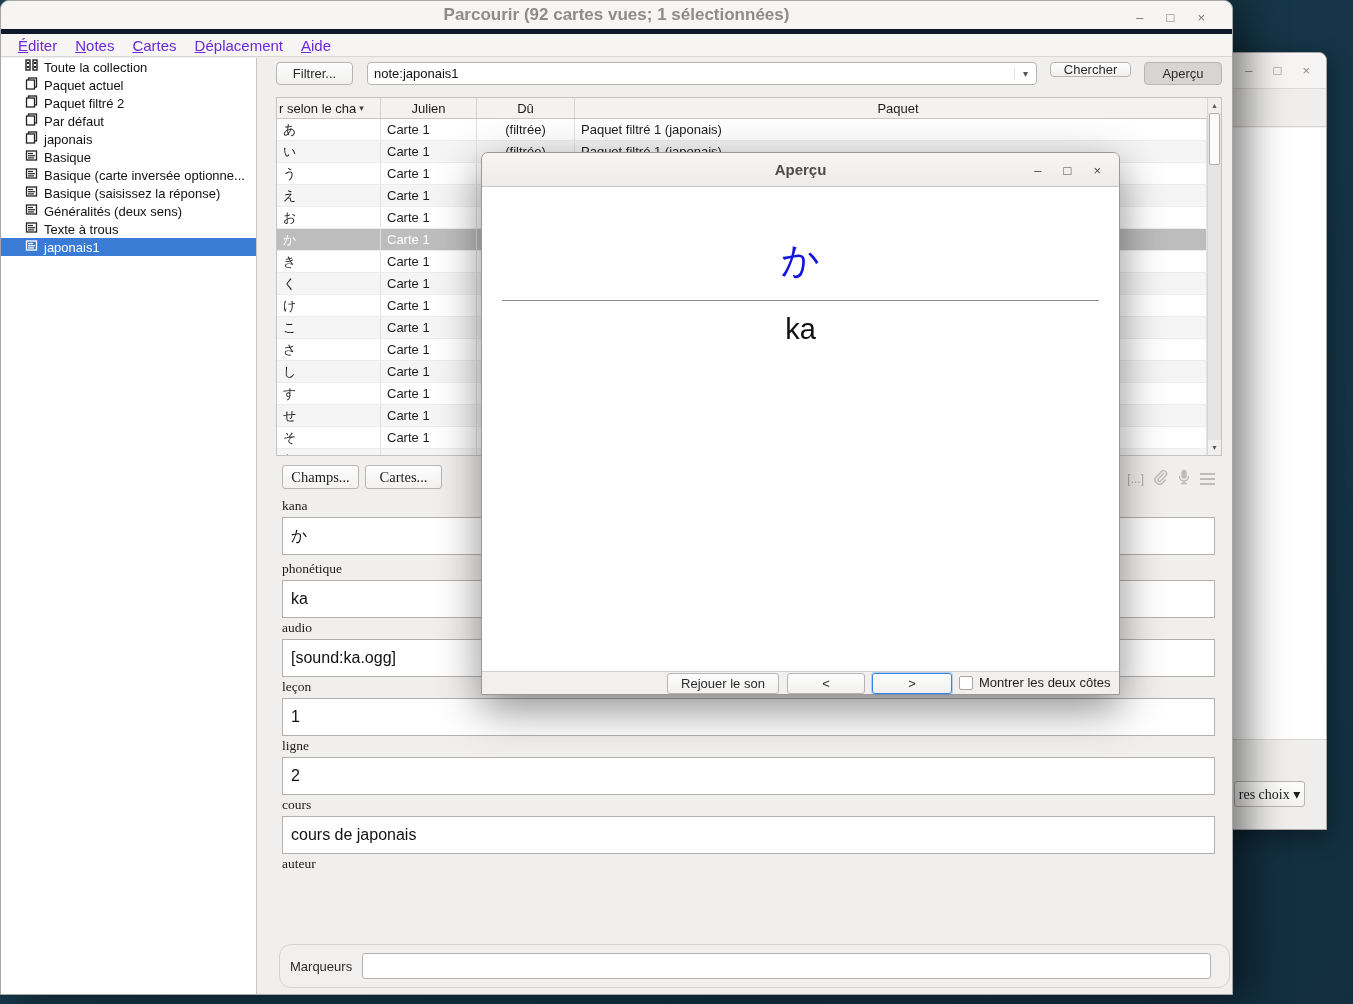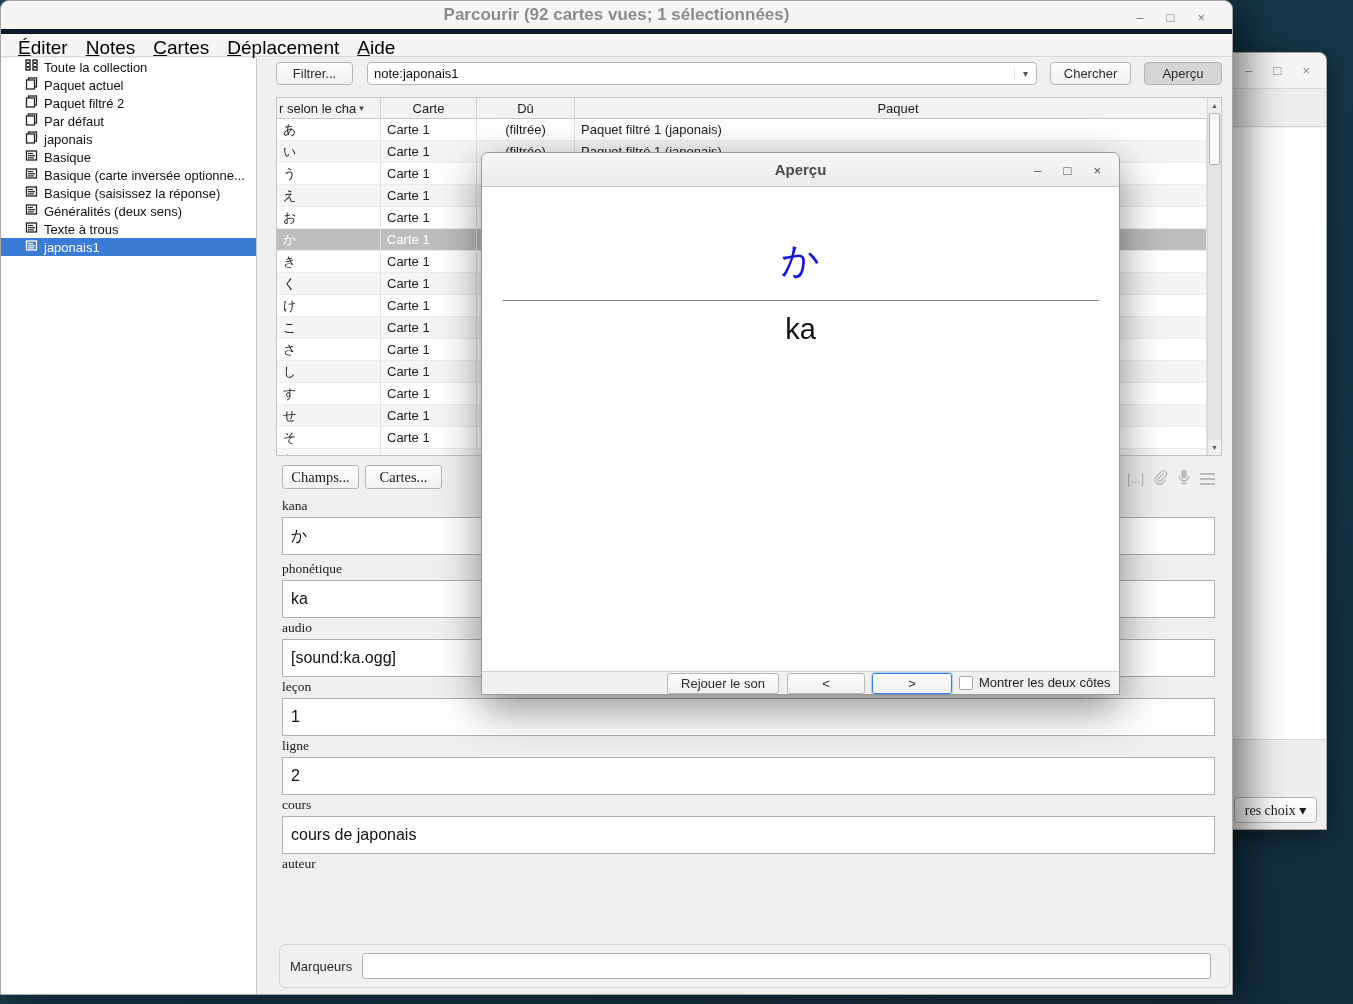--- a/index.html
+++ b/index.html
@@ -12,56 +12,56 @@
   .bgwin { position:absolute; left:1200px; top:52px; width:127px; height:778px;
            background:#f2f1f0; border:1px solid #a9a7a5; border-radius:0 8px 0 0; z-index:1;
            box-shadow:0 6px 24px rgba(0,0,0,.45); }
   .bgwin .bg-titlebar { height:36px; background:#f6f5f4; border-radius:0 8px 0 0;
            display:flex; align-items:center; justify-content:flex-end; gap:21px; padding-right:16px;
            color:#8a8886; font-size:13px; border-bottom:1px solid #dcdad8; }
   .bgwin .bg-tool { height:38px; background:#efeeed; border-bottom:1px solid #d8d6d4; }
   .bgwin .bg-content { position:absolute; top:75px; bottom:90px; left:0; right:0; background:#fff; }
   .bgwin .bg-bottom { position:absolute; bottom:0; left:0; right:0; height:90px; background:#efeeed;
            border-top:1px solid #d8d6d4; }
-  .bg-more { position:absolute; left:33px; top:41px; width:83px; height:26px;
+  .bg-more { position:absolute; left:33px; top:41px; width:71px; height:26px;
            font-family:"Liberation Serif",serif; font-size:14px; color:#1c1c1c;
            background:linear-gradient(#fdfdfc,#f3f2f1); border:1px solid #b8b6b4; border-radius:3px;
-           display:flex; align-items:center; justify-content:center;margin-top:16px; }
+           display:flex; align-items:center; justify-content:center; }
 
   
   .browse { position:absolute; left:0; top:0; width:1233px; height:995px; z-index:2;
             background:#f0efee; border:1px solid #a9a7a5; border-radius:9px 9px 0 0;
             box-shadow:14px 4px 38px rgba(0,0,0,.5); }
   .titlebar { position:relative; height:33px; background:#f6f5f4; border-radius:9px 9px 0 0;
               border-bottom:5px solid #0f172a; display:flex; align-items:center; justify-content:center; }
   .titlebar .title { font-weight:bold; font-size:17px; color:#8e8c8a; }
   .tb-controls { position:absolute; right:0; top:0; height:33px; display:flex; align-items:center; gap:23px; padding-right:27px; color:#7b7977; font-size:13px; }
   .tb-controls span { cursor:default; }
   .menubar { height:23px; background:#f6f5f4; border-bottom:1px solid #dad8d6;
              display:flex; align-items:stretch; padding-left:8px; }
-  .menu-item { display:block; padding:3px 9px 0 9px; font-size:19px; color:#000000; }
+  .menu-item { display:block; padding:3px 9px 0 9px; font-size:15px; color:#6d28d9; }
   .menu-item::first-letter { text-decoration:underline; }
 
   
   .sidebar { position:absolute; left:0; top:57px; bottom:0; width:256px; background:#fff;
              border-right:1px solid #c8c6c4; overflow:hidden; }
   .side-item { display:flex; align-items:center; height:18px; padding-left:24px; font-size:13px; color:#111; gap:6px; white-space:nowrap; }
   .side-item.selected { background:#3a7bd5; color:#fff; }
   .side-item svg { flex:none; }
   .side-item.selected svg * { stroke:#fff; }
 
   
   .btn { background:linear-gradient(#fdfdfd,#f1f0ef); border:1px solid #b8b6b4; border-radius:4px;
          font-size:13px; color:#2b2b2b; display:flex; align-items:center; justify-content:center; }
   .filter-btn { position:absolute; left:275px; top:61px; width:77px; height:23px; }
   .search-box { position:absolute; left:366px; top:61px; width:670px; height:23px; background:#fff;
                 border:1px solid #b8b6b4; border-radius:4px; display:flex; align-items:center; }
   .search-text { flex:1; padding-left:6px; font-size:13px; color:#111; }
   .combo-arrow { width:22px; text-align:center; color:#555; font-size:10px; border-left:1px solid #e2e0de; }
-  .search-btn { position:absolute; left:1049px; top:61px; width:81px; height:23px; }
+  .search-btn { position:absolute; left:1049px; top:61px; width:81px; height:15px; }
   .preview-btn { position:absolute; left:1143px; top:61px; width:78px; height:23px;
                  background:#d6d5d3; }
 
   
   .table { position:absolute; left:275px; top:96px; width:946px; height:359px;
            border:1px solid #c6c4c2; background:#fff; overflow:hidden; }
   .thead { display:flex; height:21px; background:#f3f2f1; border-bottom:1px solid #c9c7c5; font-size:13px; color:#1c1c1c; }
   .th { display:flex; align-items:center; justify-content:center; border-right:1px solid #d5d3d1; overflow:hidden; white-space:nowrap; }
   .th.c1 { justify-content:flex-start; padding-left:2px; }
   .sort-arrow { font-size:9px; color:#444; margin-left:3px; }
@@ -89,21 +89,21 @@
   .rainbow { width:16px; height:16px; border-radius:5px;
              background:linear-gradient(135deg,#f5b5b5 0%,#cfe8b0 50%,#b9c8f2 100%); }
   .cloze-txt { font-size:12px; color:#555; }
   .hamburger { display:flex; flex-direction:column; gap:3px; }
   .hamburger i { display:block; width:15px; height:2px; background:#777; }
   .fgroup { position:absolute; left:25px; width:933px; }
   .flabel { font-family:"Liberation Serif",serif; font-size:13.5px; color:#1a1a1a; margin-bottom:3px; }
   .fbox { height:38px; background:#fff; border:1px solid #b3b1af; display:flex; align-items:center;
           padding-left:8px; font-size:16px; color:#111; }
   .tagpanel { position:absolute; left:22px; top:483px; width:951px; height:44px; background:#f1f0ef;
-              border:1px solid #d5d3d1; border-radius:7px; display:flex; align-items:center; padding:0 18px 0 10px; gap:10px; }
+              border:1px solid #d5d3d1; border-radius:12px; display:flex; align-items:center; padding:0 18px 0 10px; gap:10px; }
   .taglabel { font-size:13px; color:#2b2b2b; }
   .taginput { flex:1; height:26px; background:#fff; border:1px solid #b3b1af; border-radius:3px; }
 
   
   .preview { position:absolute; left:481px; top:152px; width:639px; height:543px; z-index:3;
              background:#fff; border:1px solid #9b9997; border-radius:7px 7px 0 0;
              box-shadow:0 14px 44px rgba(0,0,0,.45); }
   .pv-titlebar { position:relative; height:34px; background:linear-gradient(#f7f6f5,#ecebe9);
              border-bottom:1px solid #c9c7c5; border-radius:7px 7px 0 0;
              display:flex; align-items:center; justify-content:center; }
@@ -286,21 +286,21 @@
     </div>
     <div class="btn search-btn">Chercher</div>
     <div class="btn preview-btn">Aperçu</div>
 
     <div class="table">
       <div class="thead">
         <div class="th c1">
             <span>r selon le cha</span>
             <span class="sort-arrow">▾</span>
           </div>
-        <div class="th c2">Carte</div>
+        <div class="th c2">Julien</div>
         <div class="th c3">Dû</div>
         <div class="th c4" style="border-right:none;">Paquet</div>
       </div>
       <div class="tbody">
         <div class="trow">
             <div class="td c1">あ</div>
             <div class="td c2">Carte 1</div>
             <div class="td c3">(filtrée)</div>
             <div class="td c4">Paquet filtré 1 (japonais)</div>
           </div>

